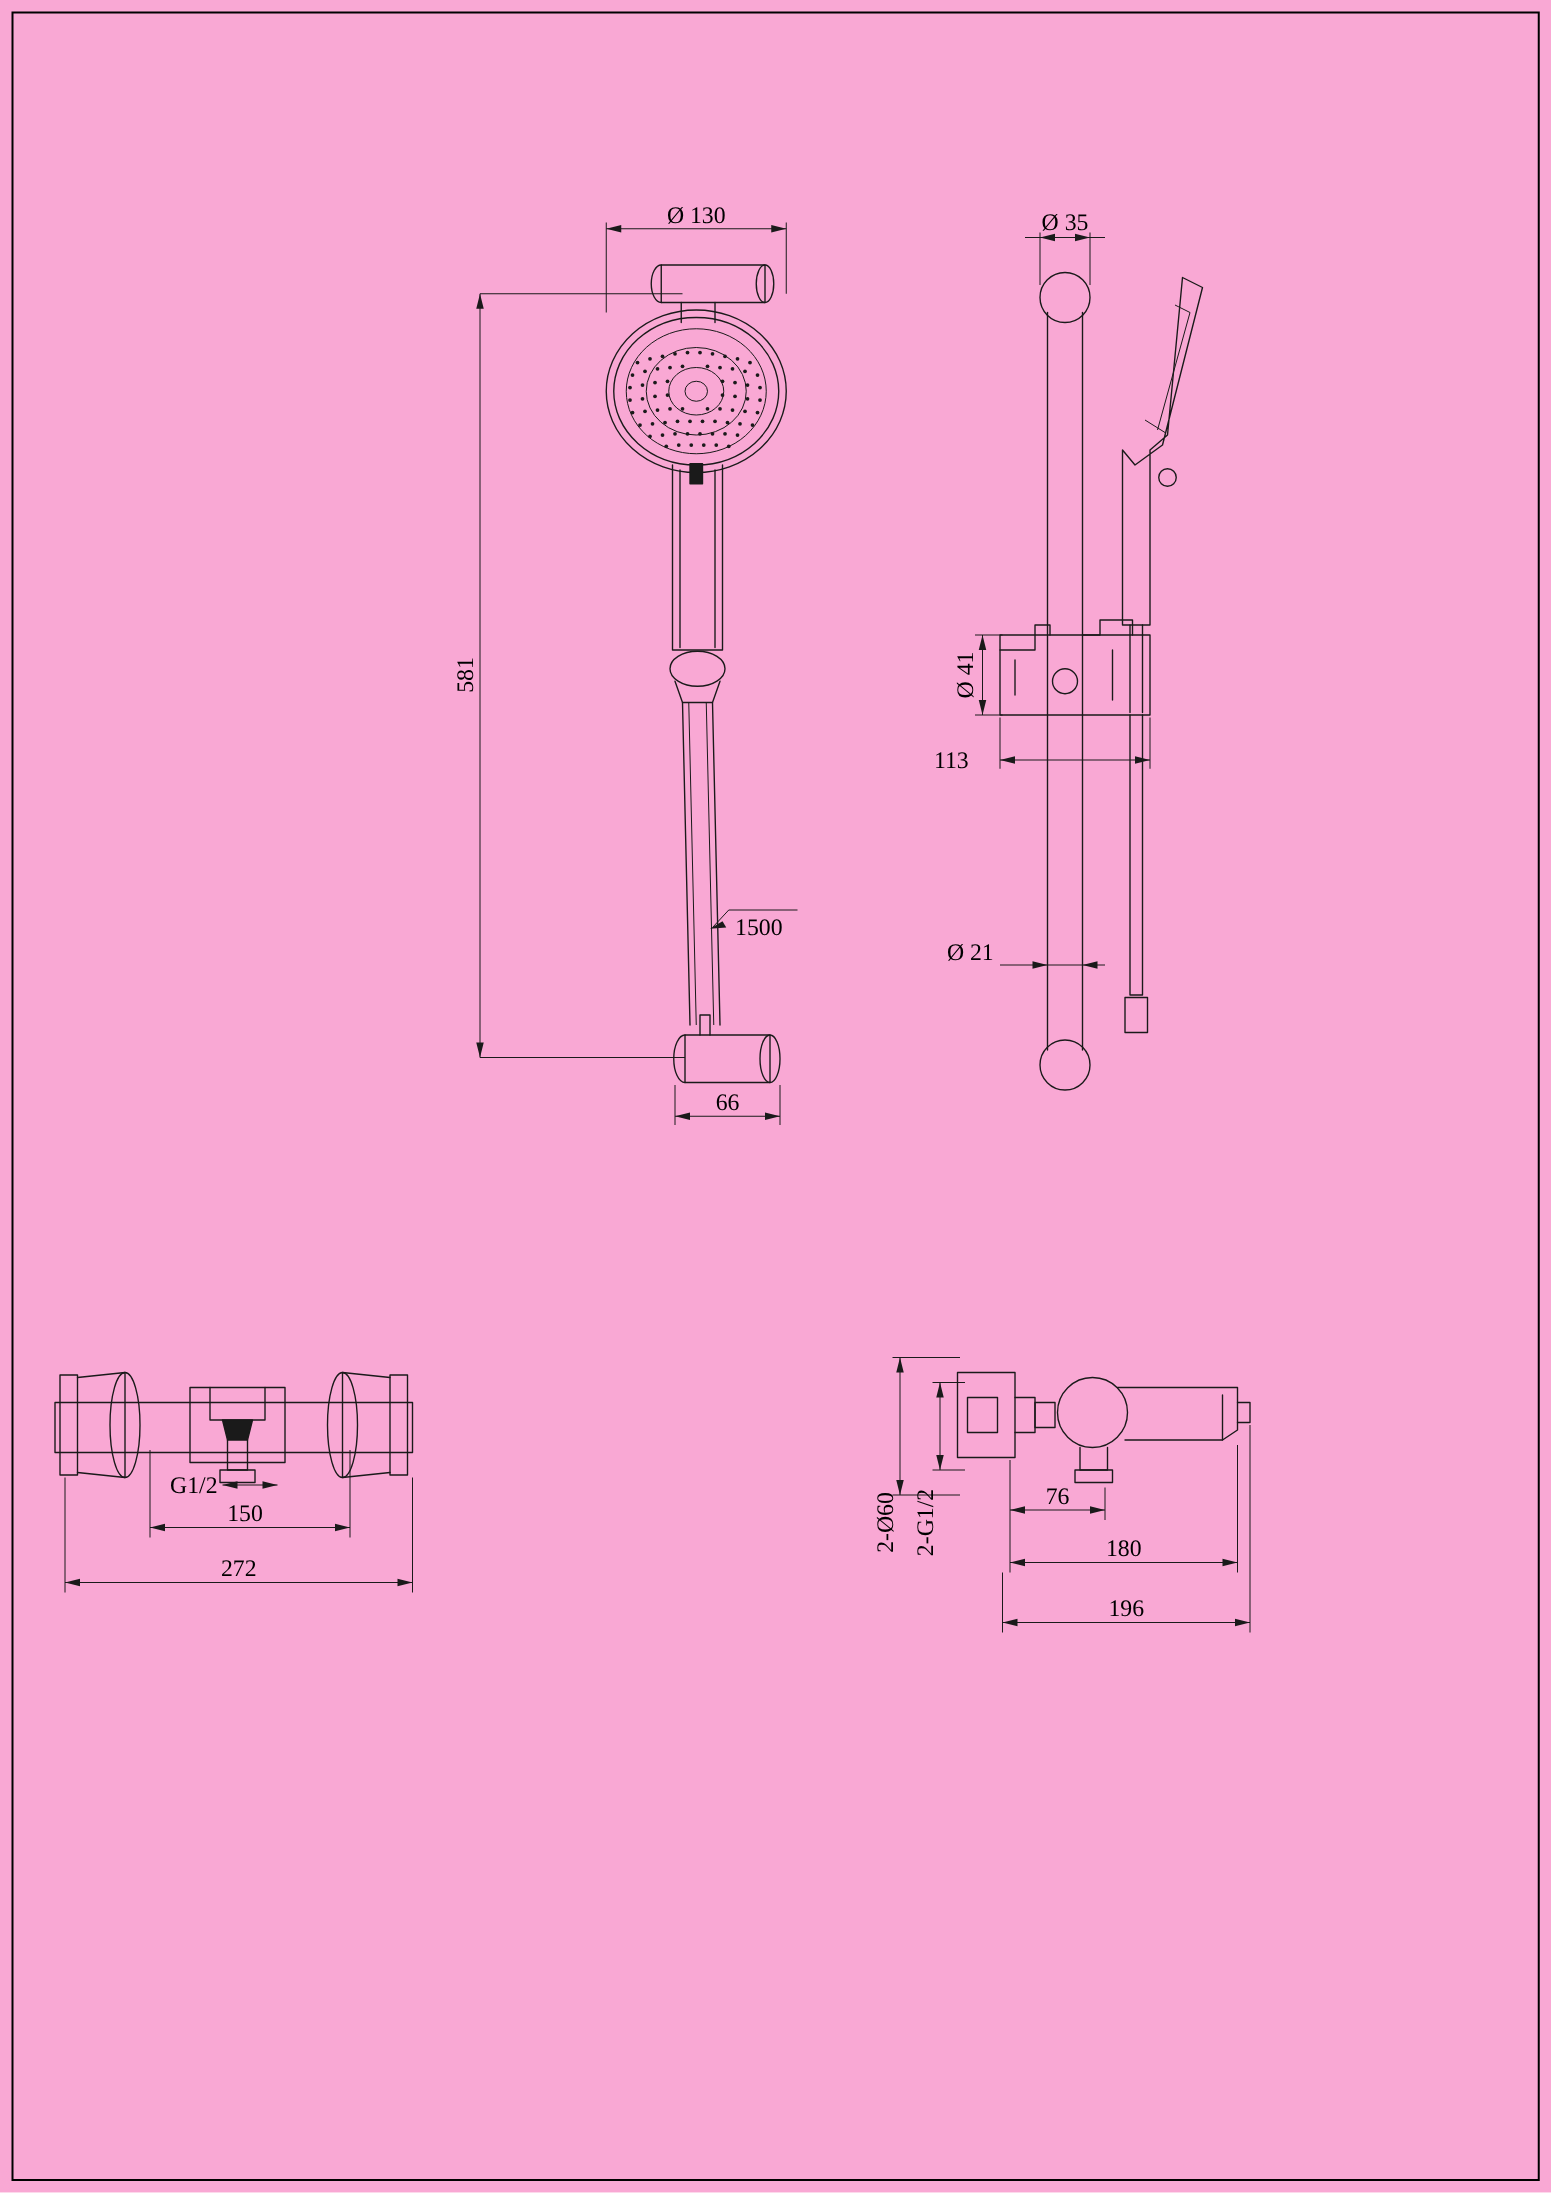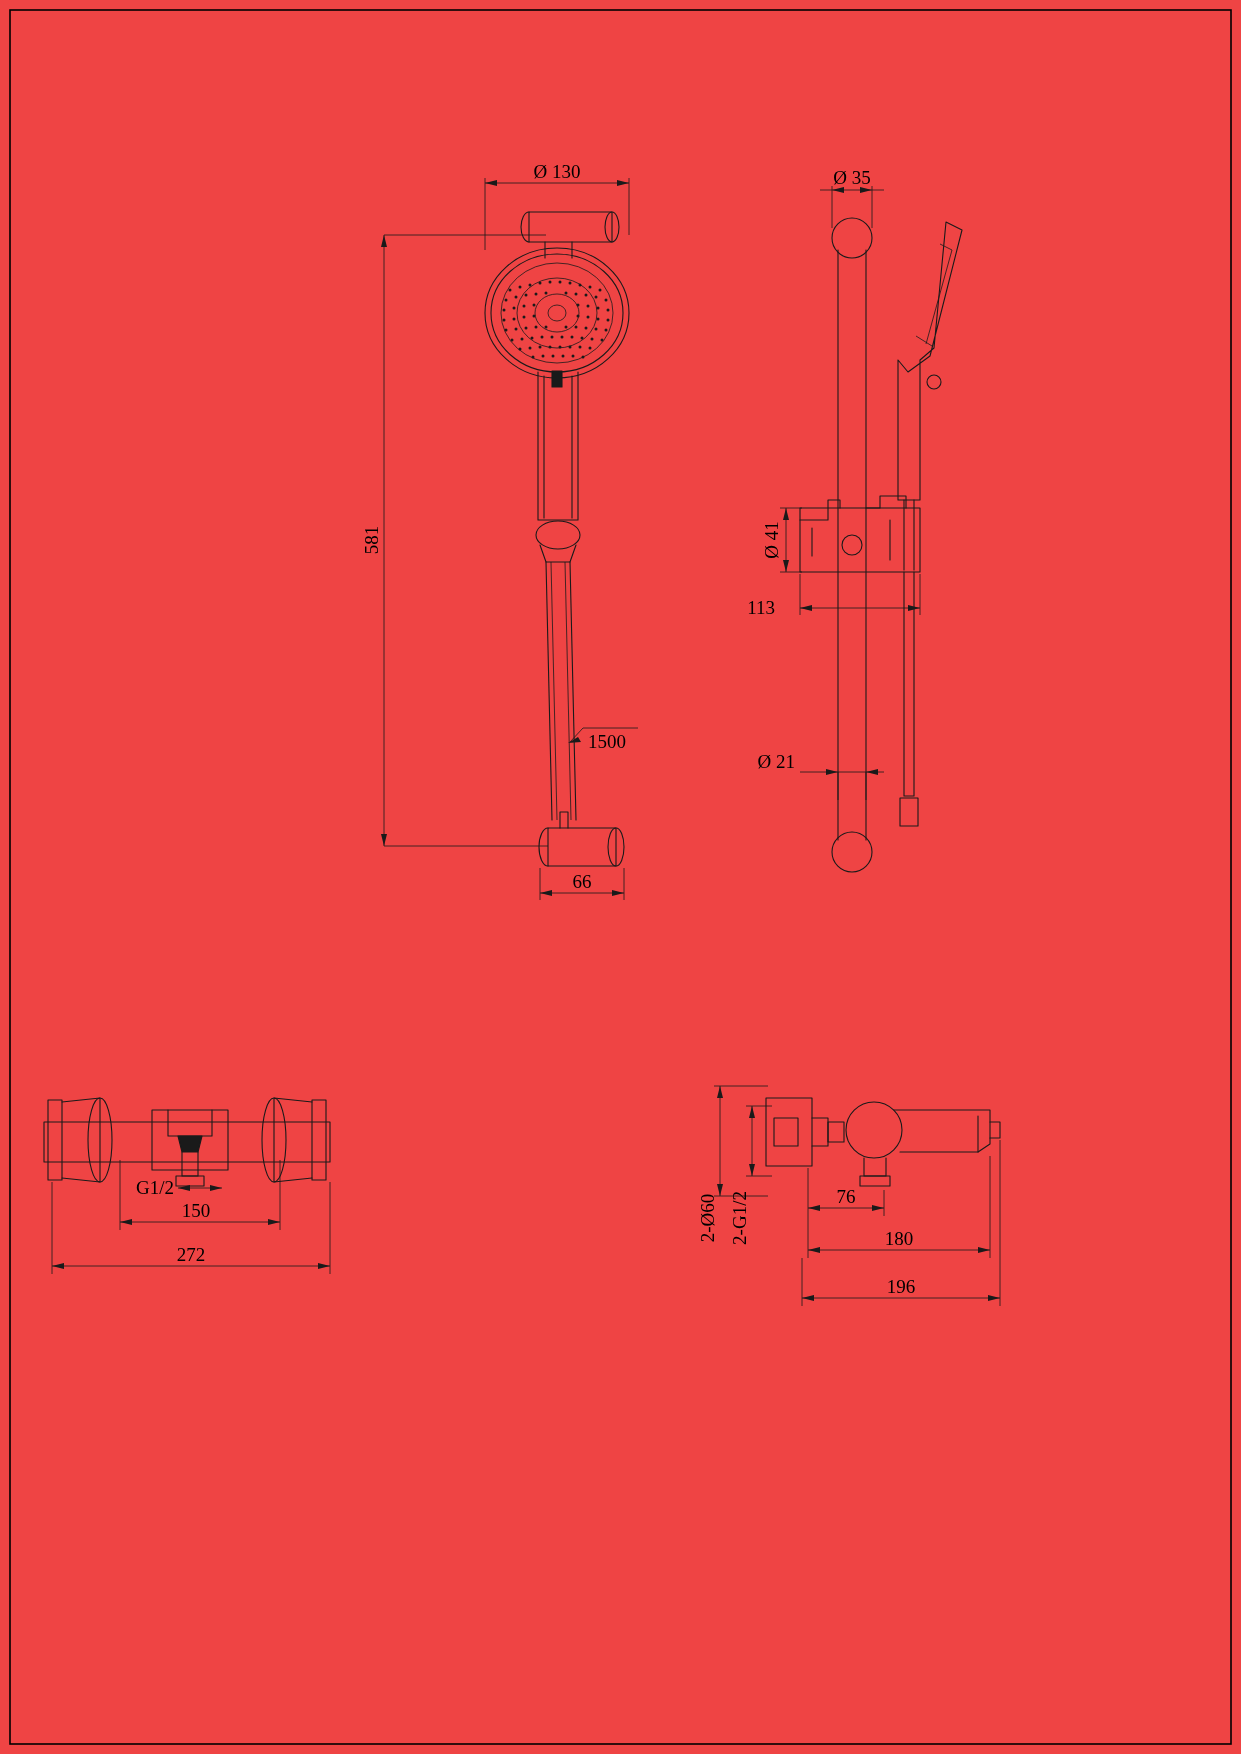--- a/index.html
+++ b/index.html
@@ -8,21 +8,21 @@
     background: #ffffff;
   }
   body {
     font-family: "Liberation Serif", serif;
     color: #000000;
   }
   #sheet {
     position: relative;
     width: 1241px;
     height: 1754px;
-    background: #ef4444;
+    background: #f9a8d4;
     overflow: hidden;
   }
   #sheet svg {
     position: absolute;
     top: 0;
     left: 0;
   }
   .dim-text {
     font-family: "Liberation Serif", serif;
     font-size: 19px;

